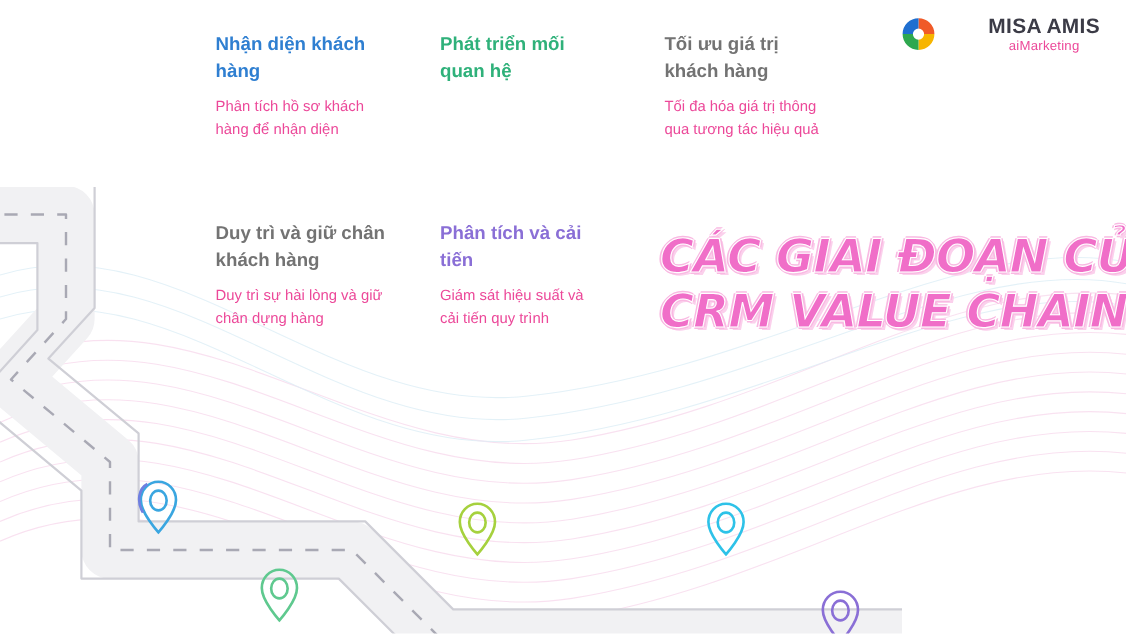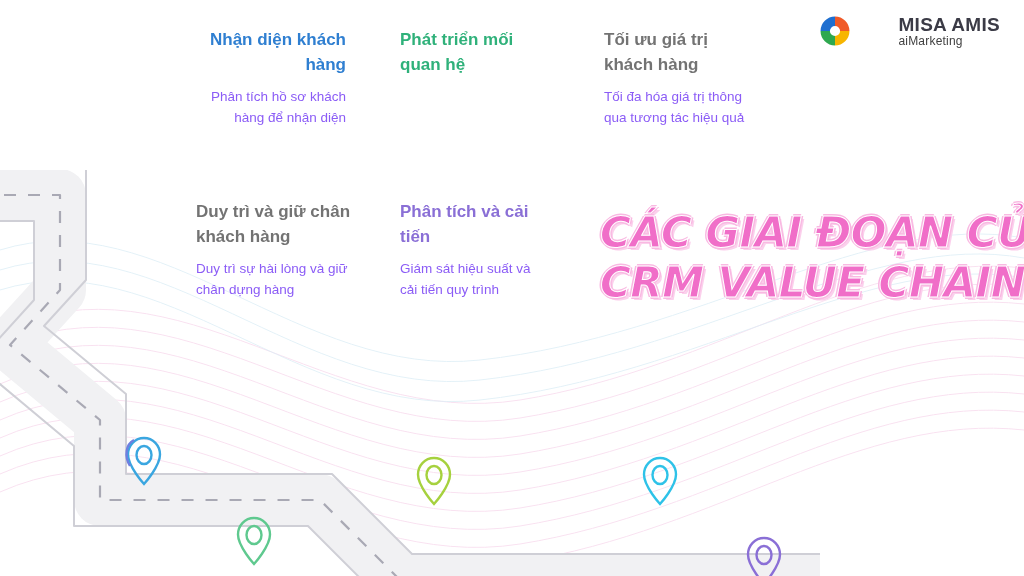--- a/index.html
+++ b/index.html
@@ -61,45 +61,45 @@
     margin-left: 36px;
   }
   .logo-title {
     font-size: 19px;
     font-weight: bold;
     color: #3b3b46;
     letter-spacing: 0.3px;
   }
   .logo-sub {
     font-size: 12px;
-    color: #404040;
-    text-align: left;
+    color: #ec4899;
+    text-align: center;
     letter-spacing: 0.2px;
   }
 
   
   .card {
     position: absolute;
     z-index: 4;
     width: 160px;
   }
   .card-title {
     font-size: 17px;
     font-weight: bold;
     line-height: 1.45;
     margin: 0 0 10px 0;
   }
   .card-body {
     font-size: 13.5px;
     line-height: 1.55;
-    color: #8b5cf6;
+    color: #ec4899;
     margin: 0;
   }
 
-  #card-1 { left: 196px; top: 28px; width: 150px; text-align: right; }
+  #card-1 { left: 196px; top: 28px; width: 150px; }
   #card-2 { left: 400px; top: 28px; width: 155px; }
   #card-3 { left: 604px; top: 28px; width: 155px; }
   #card-4 { left: 196px; top: 200px; width: 158px; }
   #card-5 { left: 400px; top: 200px; width: 150px; }
 
   
   .headline {
     position: absolute;
     left: 600px;
     top: 208px;

